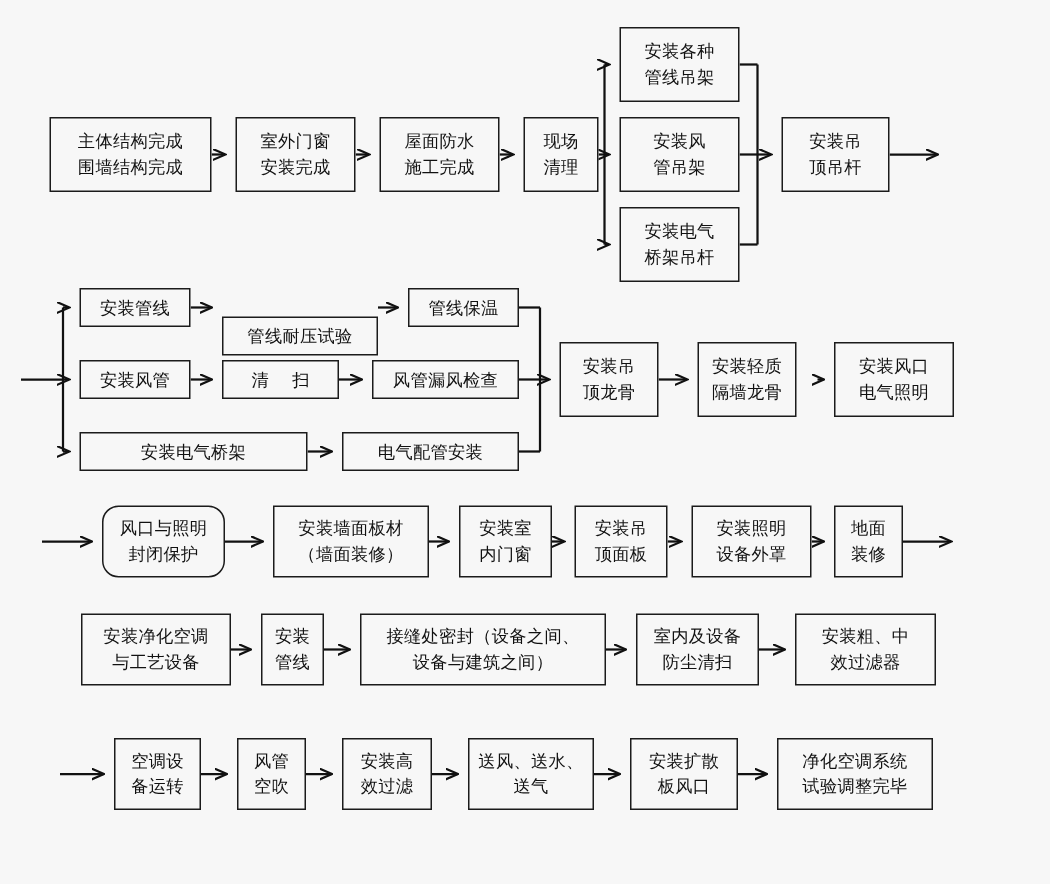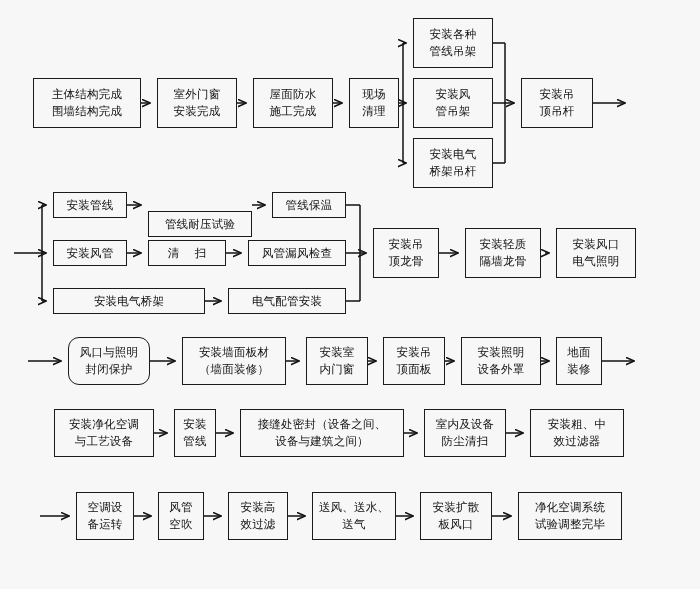--- a/index.html
+++ b/index.html
@@ -159,21 +159,21 @@
       <div class="node" style="left: 53px; top: 288px; width: 152px; height: 26px; border-color: rgb(27, 27, 27);">
         <span class="ln">安装电气桥架</span>
       </div>
       <div class="node" style="left: 228px; top: 288px; width: 118px; height: 26px; border-color: rgb(27, 27, 27);">
         <span class="ln">电气配管安装</span>
       </div>
       <div class="node" style="left: 373px; top: 228px; width: 66px; height: 50px; border-color: rgb(27, 27, 27);">
         <span class="ln">安装吊</span>
         <span class="ln">顶龙骨</span>
       </div>
-      <div class="node" style="left: 465px; top: 228px; width: 76px; height: 50px; border-color: rgb(27, 27, 27);">
+      <div class="node" style="left: 465px; top: 228px; width: 66px; height: 50px; border-color: rgb(27, 27, 27);">
         <span class="ln">安装轻质</span>
         <span class="ln">隔墙龙骨</span>
       </div>
       <div class="node" style="left: 556px; top: 228px; width: 80px; height: 50px; border-color: rgb(27, 27, 27);">
         <span class="ln">安装风口</span>
         <span class="ln">电气照明</span>
       </div>
       <div class="node" style="left: 68px; top: 337px; width: 82px; height: 48px; border-color: rgb(27, 27, 27); border-radius: 11px;">
         <span class="ln">风口与照明</span>
         <span class="ln">封闭保护</span>

